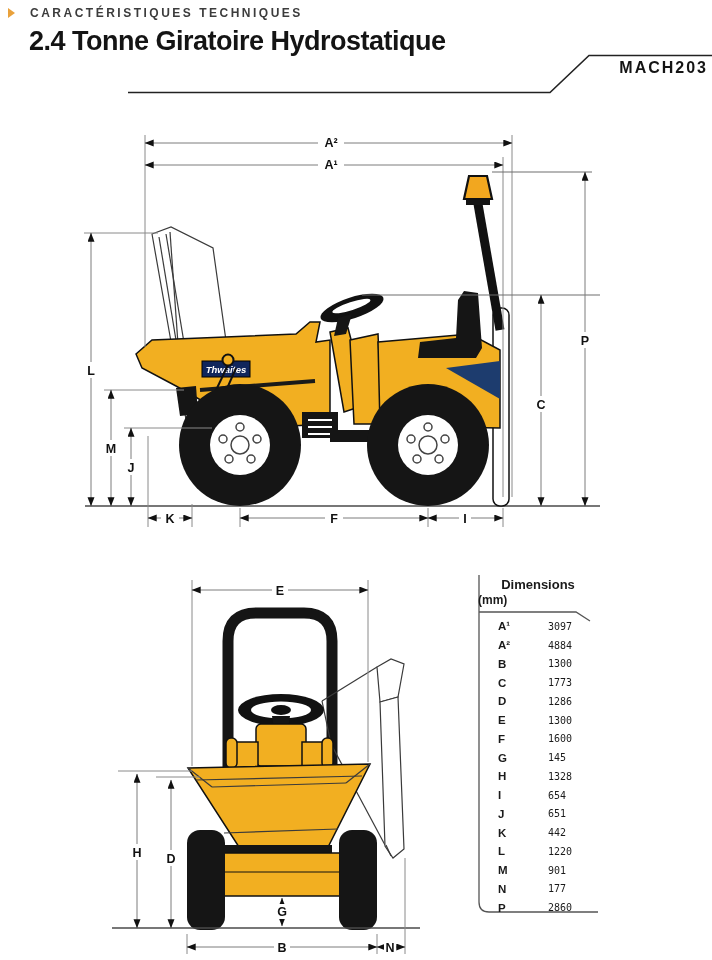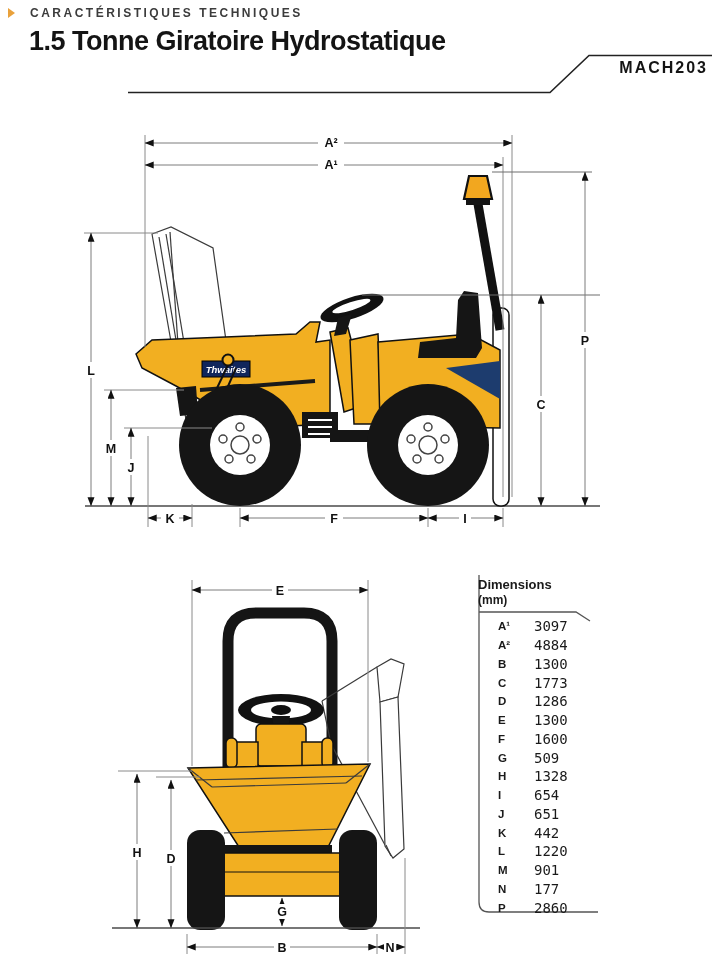--- a/index.html
+++ b/index.html
@@ -7,46 +7,46 @@
         font-family:"Liberation Sans",sans-serif;color:#1a1a1a;}
   .abs{position:absolute;}
   
   #eyebrow{left:30px;top:6px;font-size:12px;font-weight:bold;letter-spacing:2.5px;color:#3c3c3c;}
   #chevron{left:8px;top:8px;width:0;height:0;border-left:7px solid #E9A13B;
            border-top:5px solid transparent;border-bottom:5px solid transparent;}
   #title{left:29px;top:26px;font-size:27px;font-weight:bold;letter-spacing:-0.5px;color:#141414;}
   #model{left:588px;top:59px;width:120px;text-align:right;font-size:16px;font-weight:bold;letter-spacing:2px;color:#141414;}
   
   #dims-table{left:478px;top:565px;width:135px;height:400px;}
-  #dims-table .hdr{position:absolute;left:0;top:12px;width:120px;font-size:13px;font-weight:bold;}
+  #dims-table .hdr{position:absolute;left:0;top:12px;width:120px;text-align:center;font-size:13px;font-weight:bold;}
   #dims-table .unit{position:absolute;left:0;top:28px;width:120px;text-align:left;font-size:12px;font-weight:bold;}
   #rows{position:absolute;left:14px;top:52px;right:0;}
   .trow{display:flex;align-items:center;height:18.75px;font-size:11.5px;}
   .trow .lab{width:32px;font-weight:bold;margin-left:6px;}
-  .trow .val{margin-left:4px;font-family:"DejaVu Sans Mono","Liberation Mono",monospace;font-size:14px;letter-spacing:0;}
+  .trow .val{margin-left:18px;font-family:"DejaVu Sans Mono","Liberation Mono",monospace;font-size:10px;letter-spacing:0;}
   svg{position:absolute;left:0;top:0;}
   svg text{font-family:"Liberation Sans",sans-serif;}
   .dimtxt{font-size:12.5px;font-weight:bold;fill:#111;text-anchor:middle;}
   .dimline{stroke:#7c7c7c;stroke-width:1;}
   .extline{stroke:#8a8a8a;stroke-width:1;}
   .refline{stroke:#6f6f6f;stroke-width:1.2;}
   .ground{stroke:#4a4a4a;stroke-width:1.6;}
   .outl{fill:#fff;stroke:#3a3a3a;stroke-width:1.2;}
   .outln{fill:none;stroke:#3a3a3a;stroke-width:1.2;}
   .yel{fill:#F2AF21;stroke:#111;stroke-width:1.5;}
   .blk{fill:#151515;stroke:none;}
 </style>
 </head>
 <body>
 
 <div id="page">
 
   <span id="chevron" class="abs"></span>
   <div id="eyebrow" class="abs">CARACTÉRISTIQUES TECHNIQUES</div>
-  <div id="title" class="abs">1.5 Tonne Giratoire Hydrostatique</div>
+  <div id="title" class="abs">2.4 Tonne Giratoire Hydrostatique</div>
   <div id="model" class="abs">MACH203</div>
 
   <svg id="svg-side" width="712" height="560" viewBox="0 0 712 560">
     <defs>
       <marker id="ar" markerUnits="userSpaceOnUse" markerWidth="9.5" markerHeight="8" refX="8.7" refY="3.5" orient="auto-start-reverse">
         <path d="M0,0 L9,3.5 L0,7 Z" fill="#111"></path>
       </marker>
     </defs>
 
     <path d="M128,92.5 H550 L589,55.5 H712" fill="none" stroke="#222" stroke-width="1.6"></path>
@@ -282,21 +282,21 @@
         <div class="trow">
       <span class="lab">E</span>
       <span class="val">1300</span>
     </div>
         <div class="trow">
       <span class="lab">F</span>
       <span class="val">1600</span>
     </div>
         <div class="trow">
       <span class="lab">G</span>
-      <span class="val">509</span>
+      <span class="val">145</span>
     </div>
         <div class="trow">
       <span class="lab">H</span>
       <span class="val">1328</span>
     </div>
         <div class="trow">
       <span class="lab">I</span>
       <span class="val">654</span>
     </div>
         <div class="trow">

